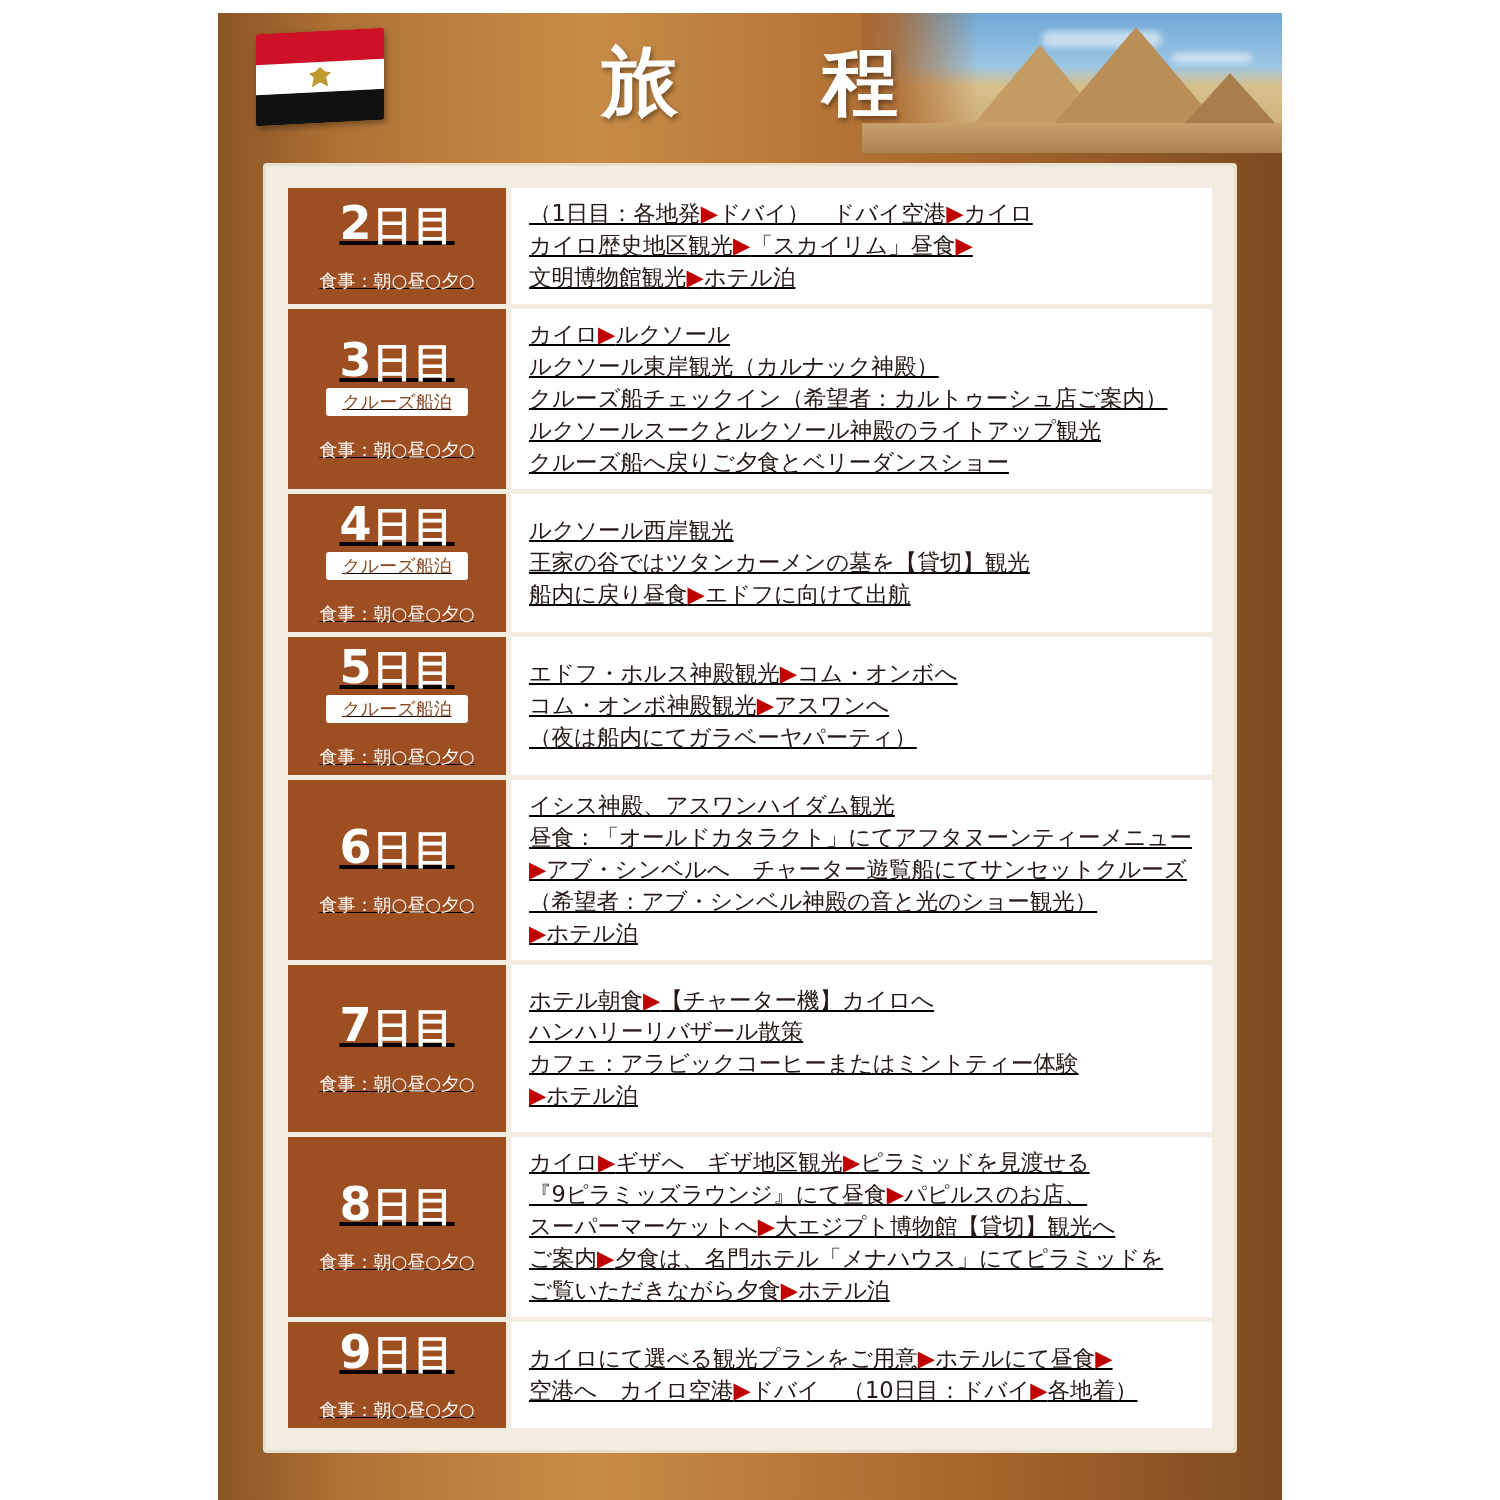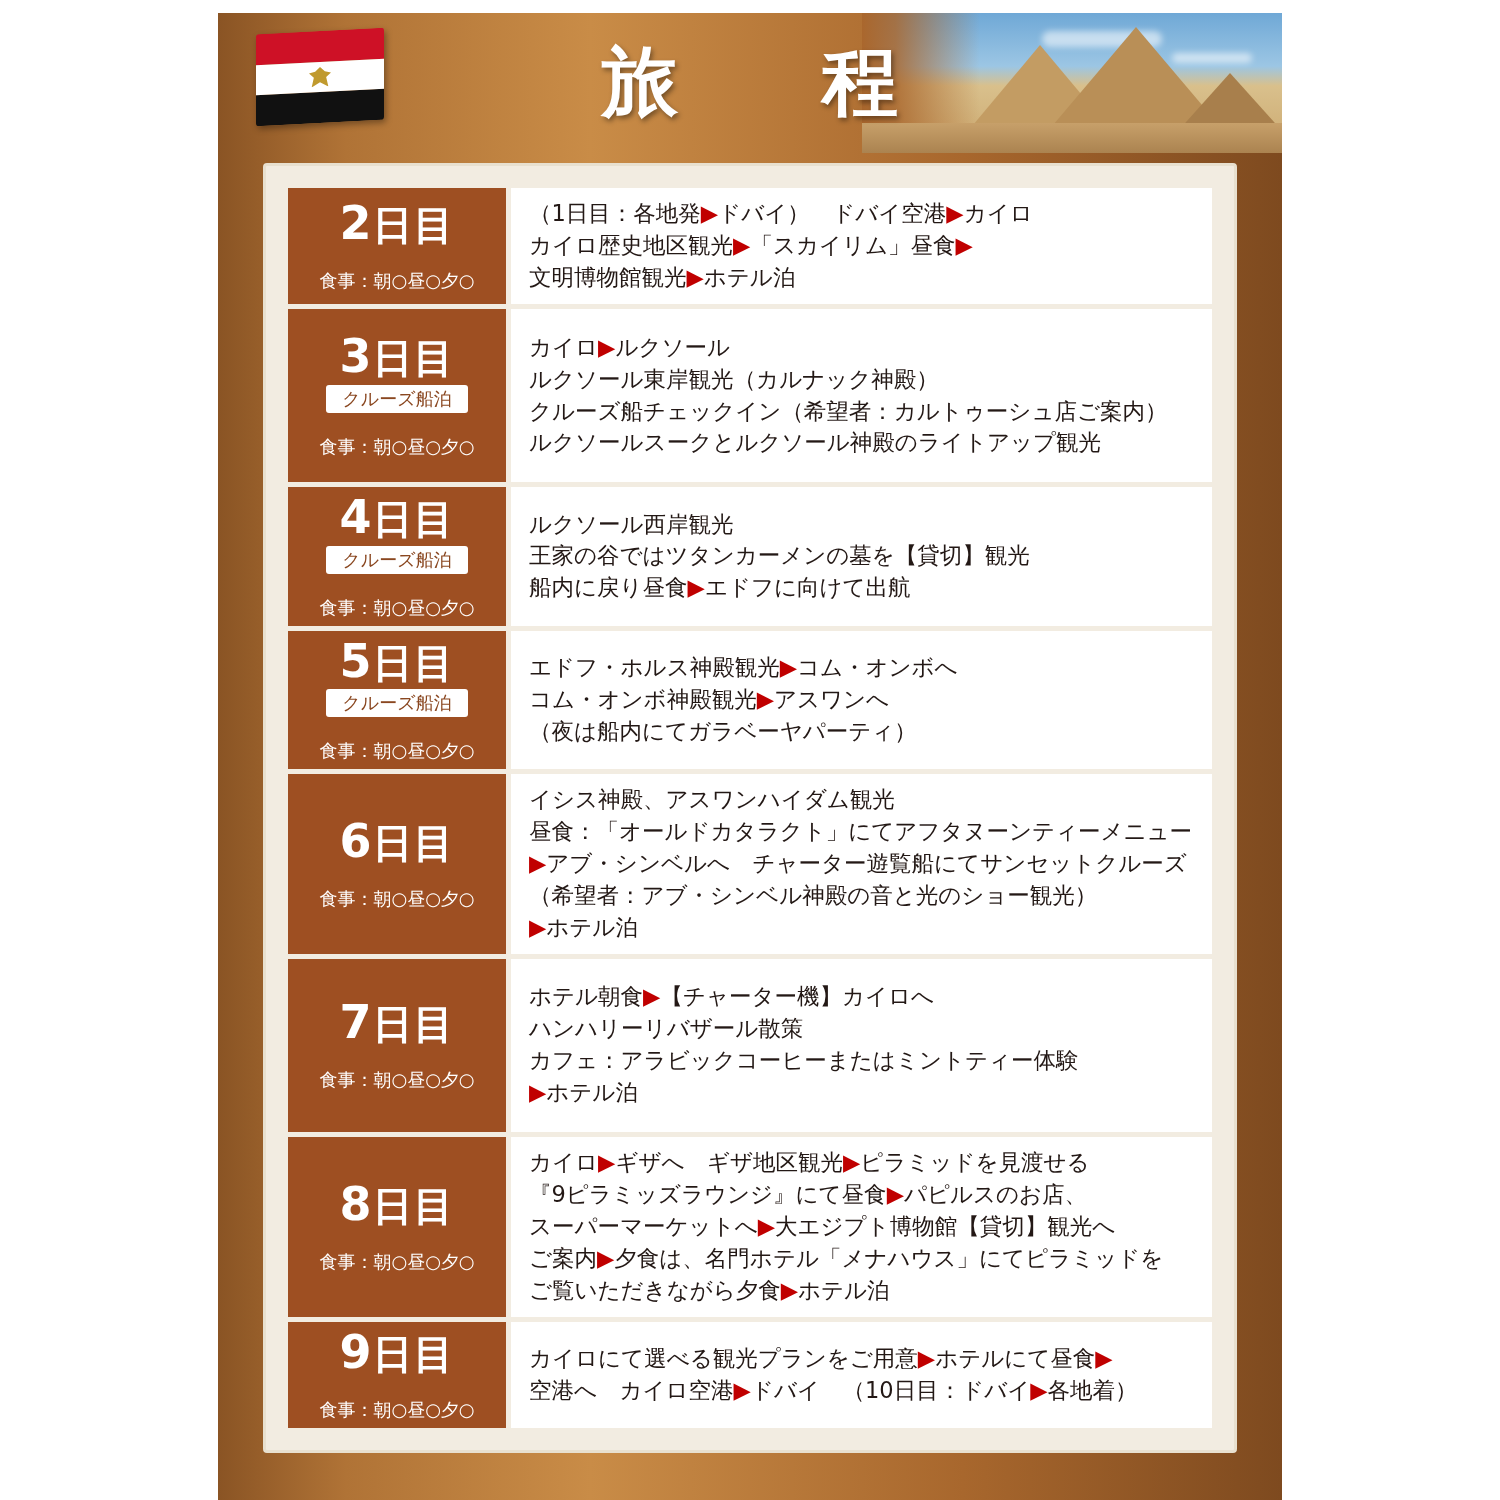--- a/index.html
+++ b/index.html
@@ -144,20 +144,21 @@
     border-radius: 4px;
     padding: 22px 22px;
     box-sizing: border-box;
   }
   .table {
     width: 100%;
     height: 100%;
     display: flex;
     flex-direction: column;
     gap: 5px;
+    text-decoration: underline;
   }
   .row {
     display: flex;
     gap: 5px;
     flex: 0 0 auto;
   }
   .daycell {
     width: 218px;
     flex: 0 0 218px;
     background: #9e4f22;
@@ -257,20 +258,21 @@
           <div class="daycell">
             <div class="daynum"><span class="num">3</span><span>日目</span></div>
             <div class="cruise">クルーズ船泊</div>
             <div class="meal">食事：朝○昼○夕○</div>
           </div>
           <div class="desc">
             <div class="line">カイロ<span class="tri">▶</span>ルクソール</div>
             <div class="line">ルクソール東岸観光（カルナック神殿）</div>
             <div class="line">クルーズ船チェックイン（希望者：カルトゥーシュ店ご案内）</div>
             <div class="line">ルクソールスークとルクソール神殿のライトアップ観光</div>
+            <div class="line">クルーズ船へ戻りご夕食とベリーダンスショー</div>
           </div>
         </div>
         <div class="row" style="flex: 0.0967742 1 0px;">
           <div class="daycell">
             <div class="daynum"><span class="num">4</span><span>日目</span></div>
             <div class="cruise">クルーズ船泊</div>
             <div class="meal">食事：朝○昼○夕○</div>
           </div>
           <div class="desc">
             <div class="line">ルクソール西岸観光</div>

